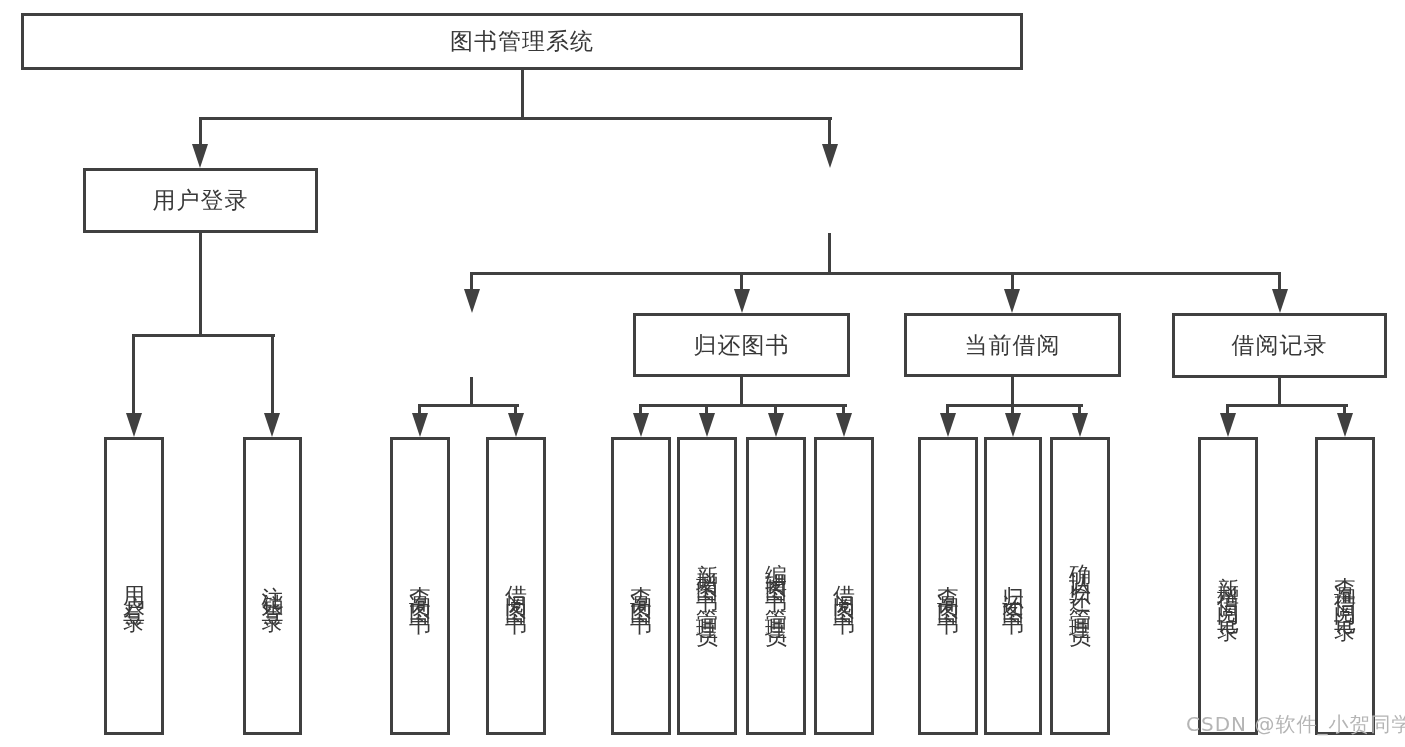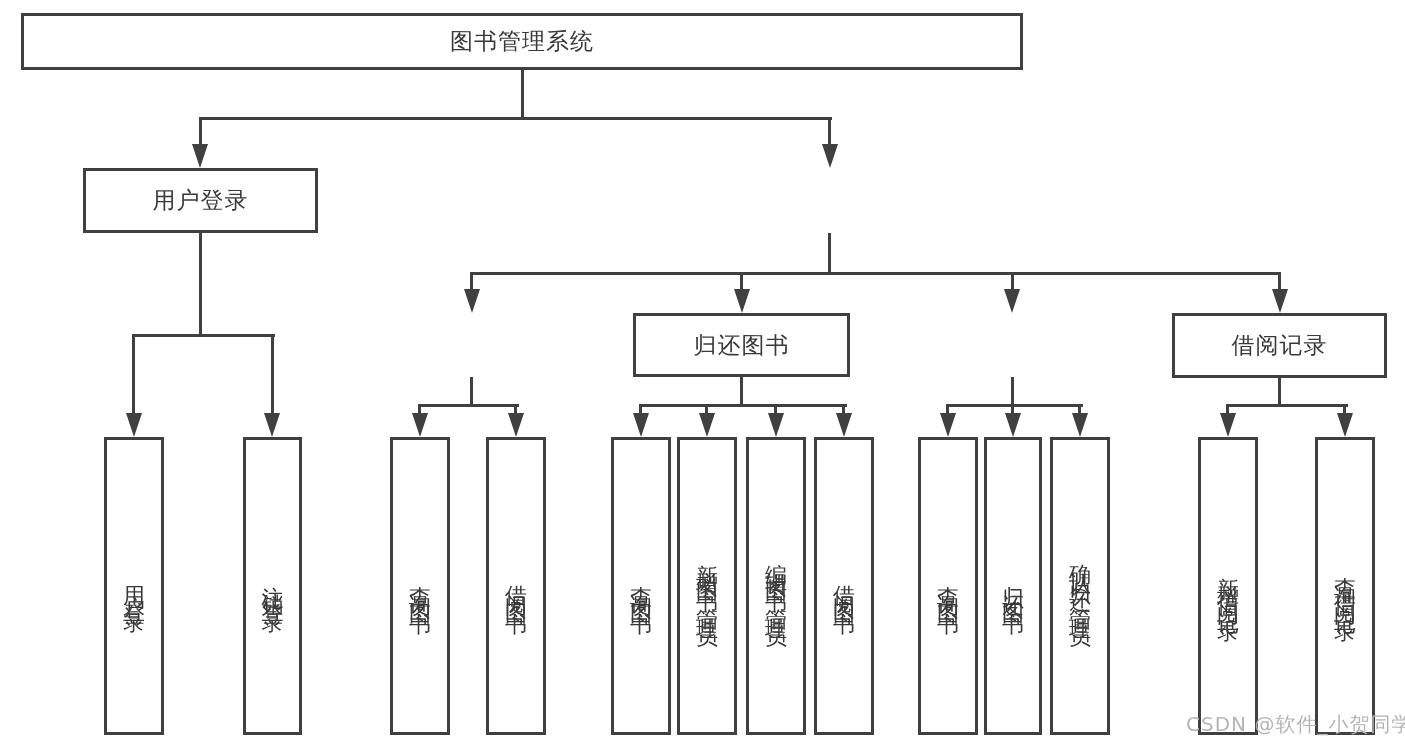--- a/index.html
+++ b/index.html
@@ -58,20 +58,21 @@
 </head>
 <body>
 
 <div id="canvas">
 
   <div class="box h" style="left:21px;top:13px;width:1002px;height:57px">图书管理系统</div>
 
   <div class="box h" style="left:83px;top:168px;width:235px;height:65px">用户登录</div>
 
   <div class="box h" style="left:633px;top:313px;width:217px;height:64px">归还图书</div>
+  <div class="box h" style="left:904px;top:313px;width:217px;height:64px">当前借阅</div>
   <div class="box h" style="left:1172px;top:313px;width:215px;height:65px">借阅记录</div>
 
   <div class="box v" style="left:104px;top:437px;width:60px;height:298px">
       <span class="vtext">用户登录</span>
     </div>
   <div class="box v" style="left:243px;top:437px;width:59px;height:298px">
       <span class="vtext">注销登录</span>
     </div>
 
   <div class="box v" style="left:390px;top:437px;width:60px;height:298px">

